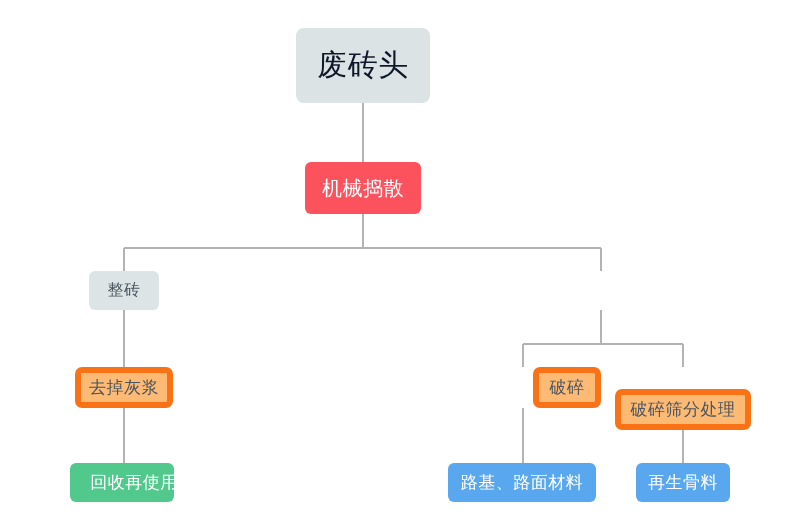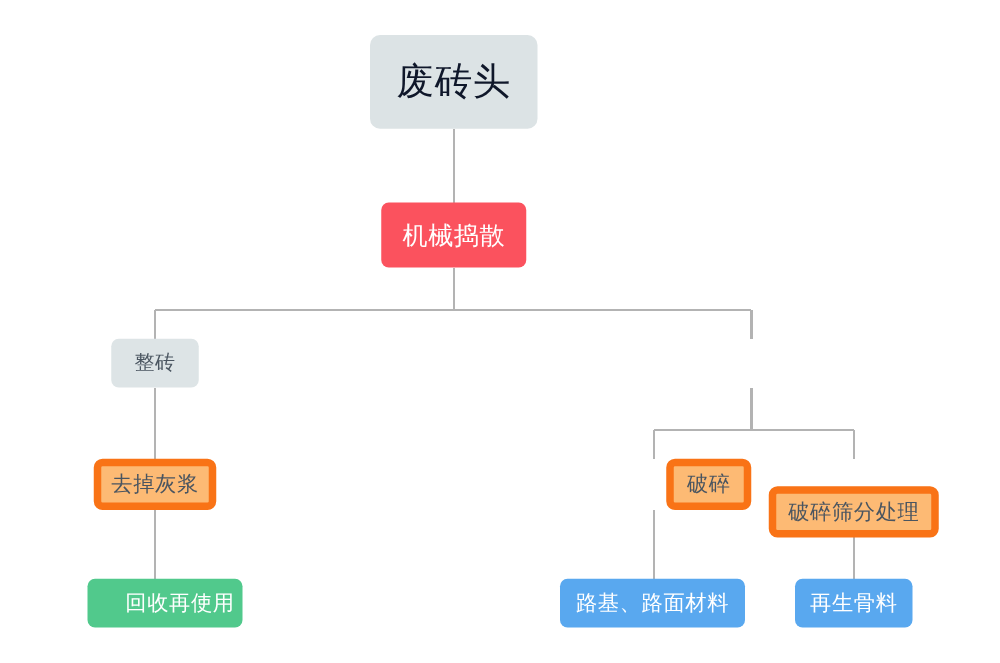--- a/index.html
+++ b/index.html
@@ -109,19 +109,19 @@
 
   <div class="node n-grey" style="left:89px;  top:271px; width:70px;  height:39px;">整砖</div>
 
 
   <div class="node n-white" style="left:75px;  top:367px; width:98px;  height:41px;">去掉灰浆</div>
 
   <div class="node n-white" style="left:489px; top:367px; width:68px;  height:41px;margin-left:44px;">破碎</div>
 
   <div class="node n-white" style="left:615px; top:367px; width:136px; height:41px;margin-top:22px;">破碎筛分处理</div>
 
-  <div class="node n-green" style="left:70px;  top:463px; width:124px; height:39px;padding-left:24px;">回收再使用</div>
+  <div class="node n-green" style="left:70px;  top:463px; width:104px; height:39px;padding-left:24px;">回收再使用</div>
 
   <div class="node n-blue" style="left:448px; top:463px; width:148px; height:39px;">路基、路面材料</div>
 
   <div class="node n-blue" style="left:636px; top:463px; width:94px;  height:39px;">再生骨料</div>
 
 </div>
 
 </body></html>

